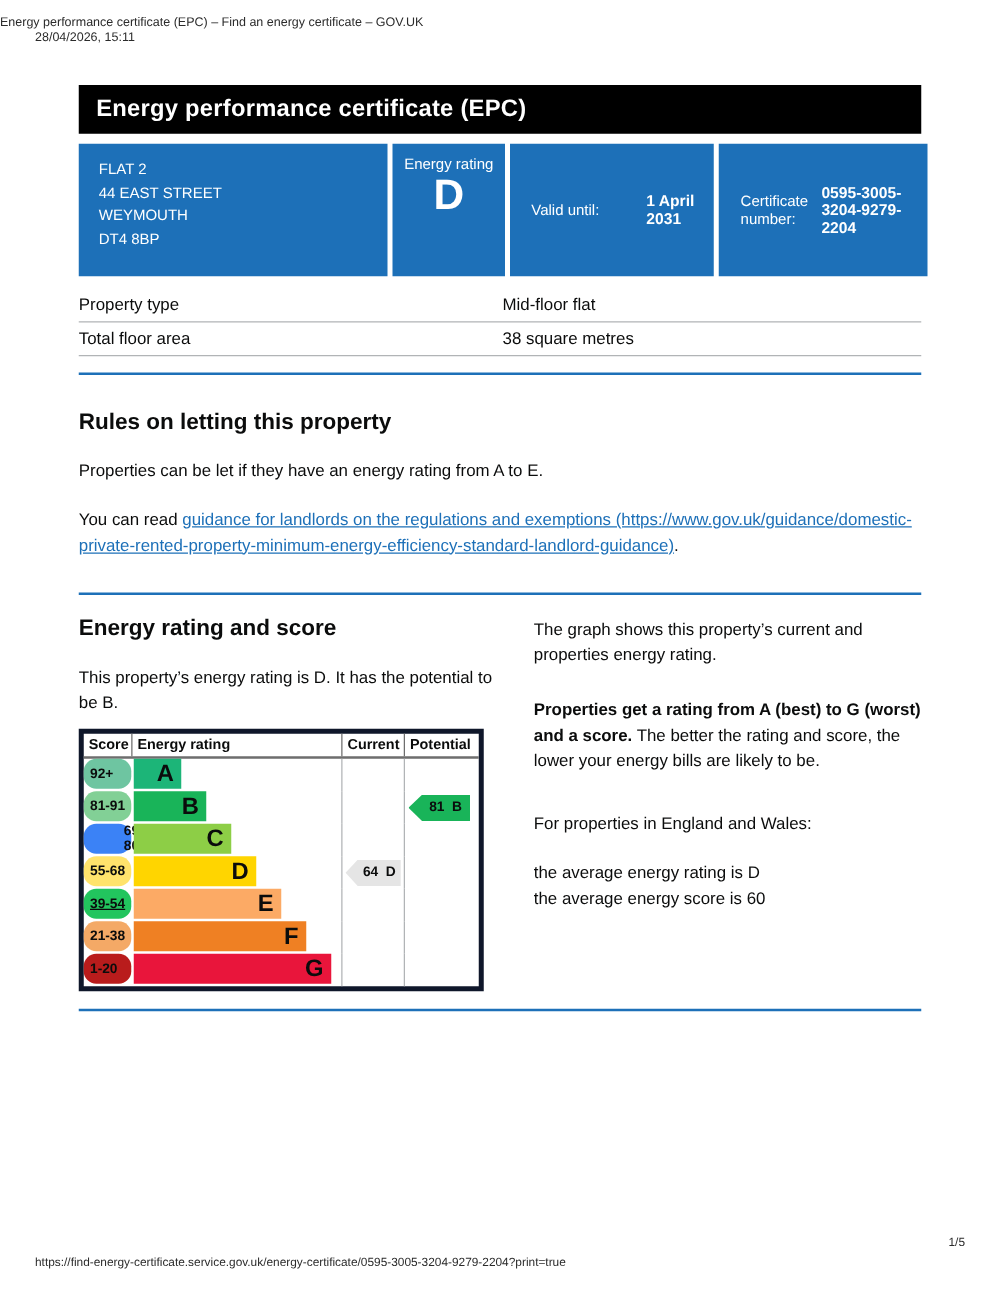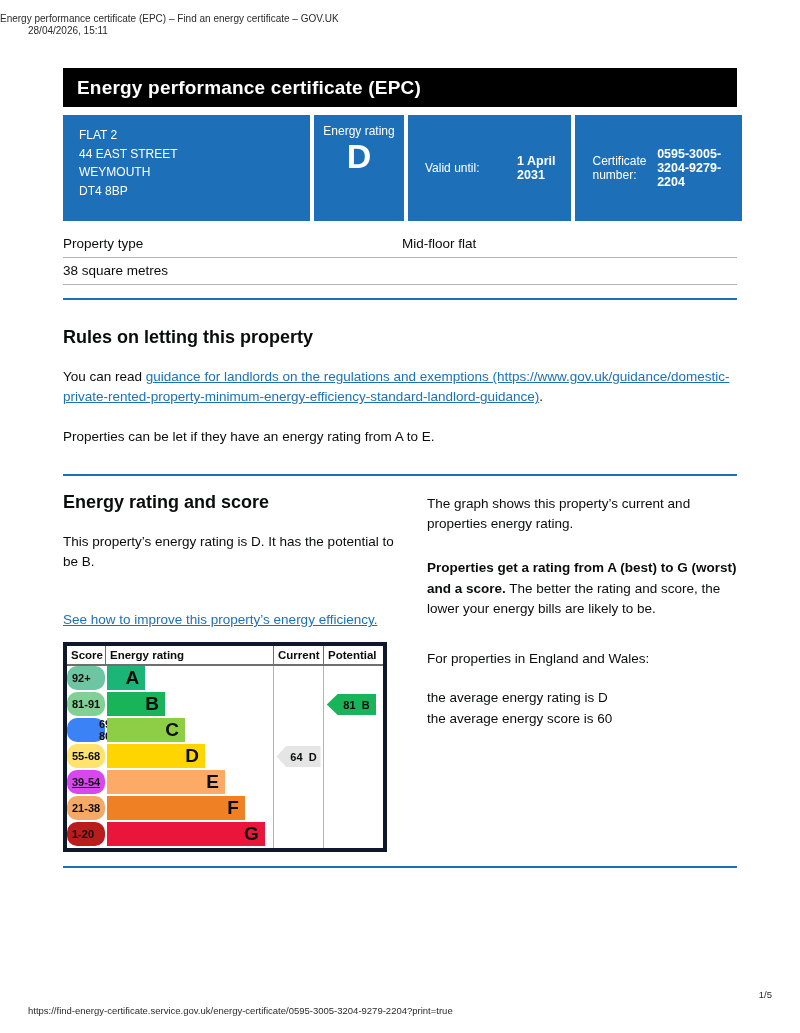--- a/index.html
+++ b/index.html
@@ -112,37 +112,37 @@
       </div>
     </div>
   </div>
 
   <div class="prop-table">
     <div class="prow">
       <span class="pl">Property type</span>
       <span class="pv">Mid-floor flat</span>
     </div>
     <div class="prow">
+      <span class="pl">Total floor area</span>
       <span class="pv">38 square metres</span>
     </div>
   </div>
 
   <hr class="blue hr1">
 
   <h2>Rules on letting this property</h2>
+  <p class="body">Properties can be let if they have an energy rating from A to E.</p>
   <p class="body"><span>You can read </span><a class="lnk">guidance for landlords on the regulations and exemptions (https://www.gov.uk/guidance/domestic-private-rented-property-minimum-energy-efficiency-standard-landlord-guidance)</a><span>.</span></p>
-  <p class="body">Properties can be let if they have an energy rating from A to E.</p>
 
   <hr class="blue hr2">
 
   <div class="two-col">
     <div class="col-l">
       <h2>Energy rating and score</h2>
       <p class="body">This property’s energy rating is D. It has the potential to be B.</p>
-      <a class="lnk see-link">See how to improve this property’s energy efficiency.</a>
 
       <div class="epc-table">
         <div class="epc-head">
           <span class="eh">Score</span>
           <span class="eh">Energy rating</span>
           <span class="eh c">Current</span>
           <span class="eh c">Potential</span>
         </div>
         <div>
             <div class="epc-row">
@@ -183,21 +183,21 @@
                 <div class="bar" style="width: 59%; background: rgb(255, 213, 0);">
                   <span class="letter">D</span>
                 </div>
               </div>
               <div class="c-cur">
                 <div class="arrow" style="background: #e5e5e5;">64&nbsp;&nbsp;D</div>
               </div>
               <div class="c-pot"></div>
             </div>
             <div class="epc-row">
-              <div class="c-score" style="background: #d946ef; text-decoration: underline;">39-54</div>
+              <div class="c-score" style="background: #22c55e; text-decoration: underline;">39-54</div>
               <div class="c-bar">
                 <div class="bar" style="width: 71%; background: rgb(252, 170, 101);">
                   <span class="letter">E</span>
                 </div>
               </div>
               <div class="c-cur"></div>
               <div class="c-pot"></div>
             </div>
             <div class="epc-row">
               <div class="c-score" style="background: rgb(244, 169, 102);">21-38</div>

